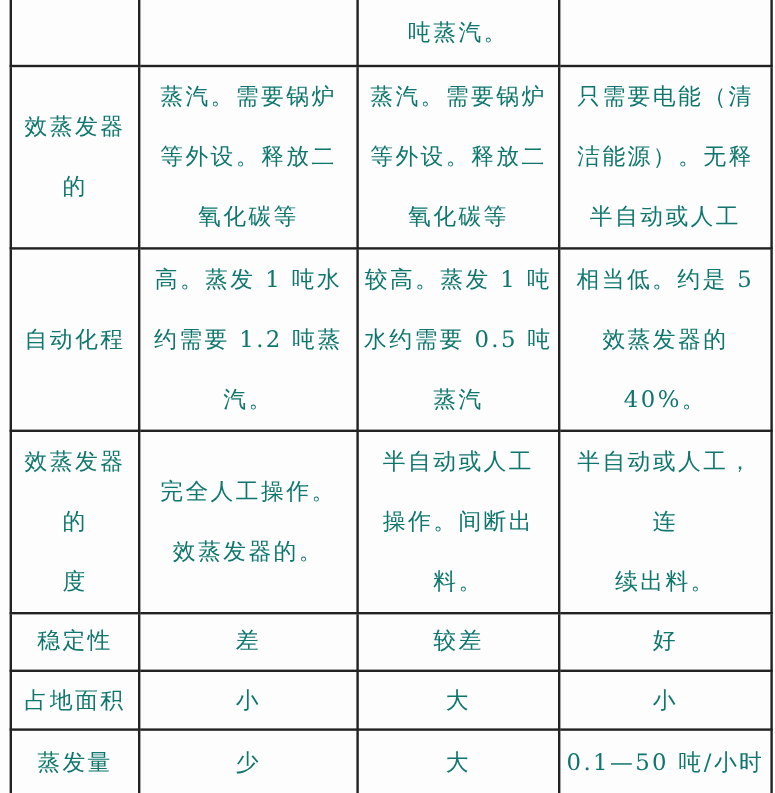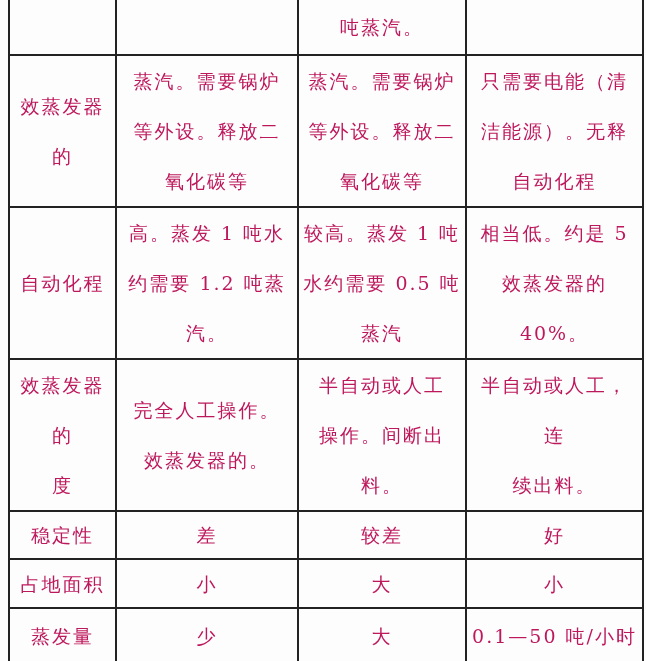--- a/index.html
+++ b/index.html
@@ -25,29 +25,29 @@
   }
   table.cmp td {
     border: 2px solid #222222;
     padding: 0 4px;
     text-align: center;
     vertical-align: middle;
     white-space: pre-line;
     font-size: 19px;
     line-height: 50px;
     letter-spacing: 2px;
-    color: #be185d;
+    color: #0f766e;
     overflow: hidden;
   }
   table.cmp tr.r0 td { border-top: none; }
   tr.r0 { height: 55px; }
   tr.r1 { height: 148px; }
   tr.r2 { height: 152px; }
   tr.r3 { height: 149px; }
-  tr.r4 { height: 45px; }
+  tr.r4 { height: 45px; font-family: Liberation Mono, monospace; }
   tr.r5 { height: 49px; }
   tr.r6 { height: 55px; }
   tr.r4 td, tr.r5 td, tr.r6 td { line-height: 46px; }
   td.lastcell { letter-spacing: 1px; }
 </style>
 </head>
 <body>
 
 <div class="page">
   <table class="cmp">
@@ -67,21 +67,21 @@
       <tr class="r1">
         <td>效蒸发器的</td>
         <td>蒸汽。需要锅炉
 等外设。释放二
 氧化碳等</td>
         <td>蒸汽。需要锅炉
 等外设。释放二
 氧化碳等</td>
         <td>只需要电能（清
 洁能源）。无释
-自动化程</td>
+半自动或人工</td>
       </tr>
       <tr class="r2">
         <td>自动化程</td>
         <td>高。蒸发 1 吨水
 约需要 1.2 吨蒸
 汽。</td>
         <td>较高。蒸发 1 吨
 水约需要 0.5 吨
 蒸汽</td>
         <td>相当低。约是 5

